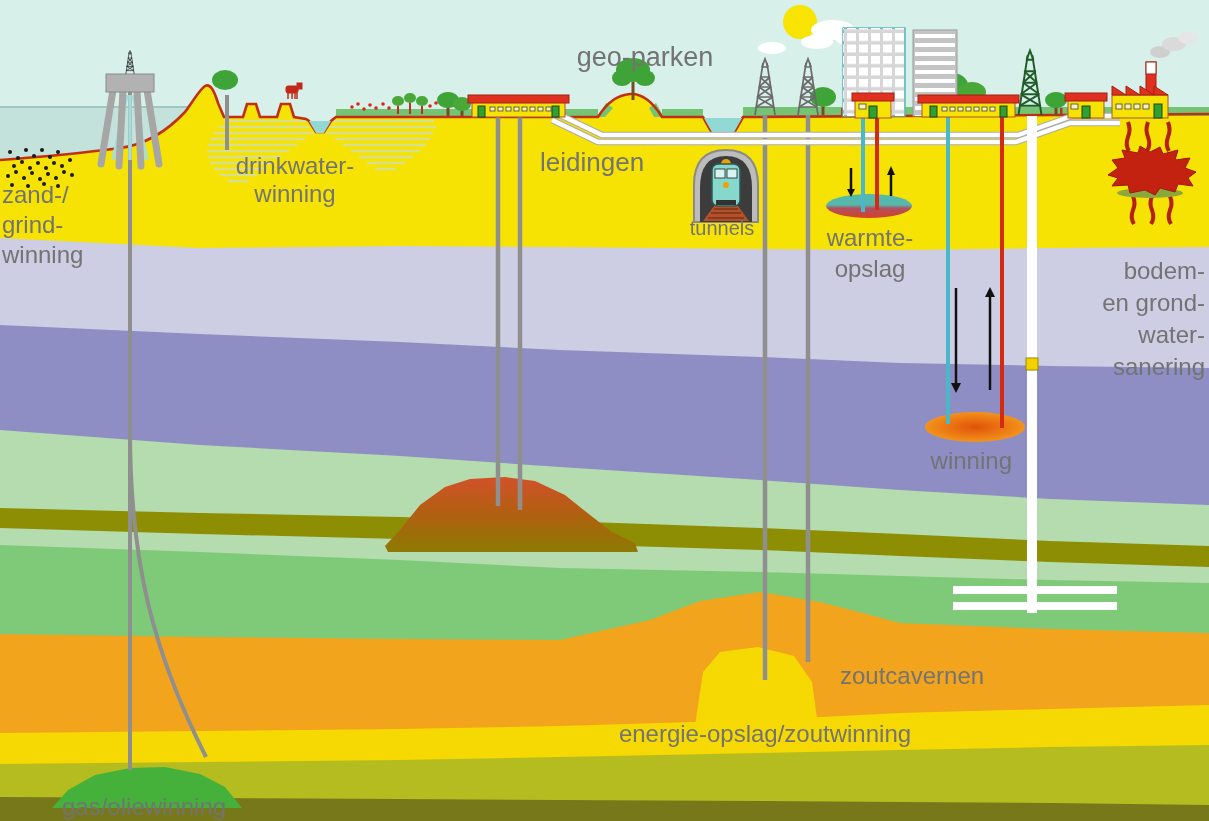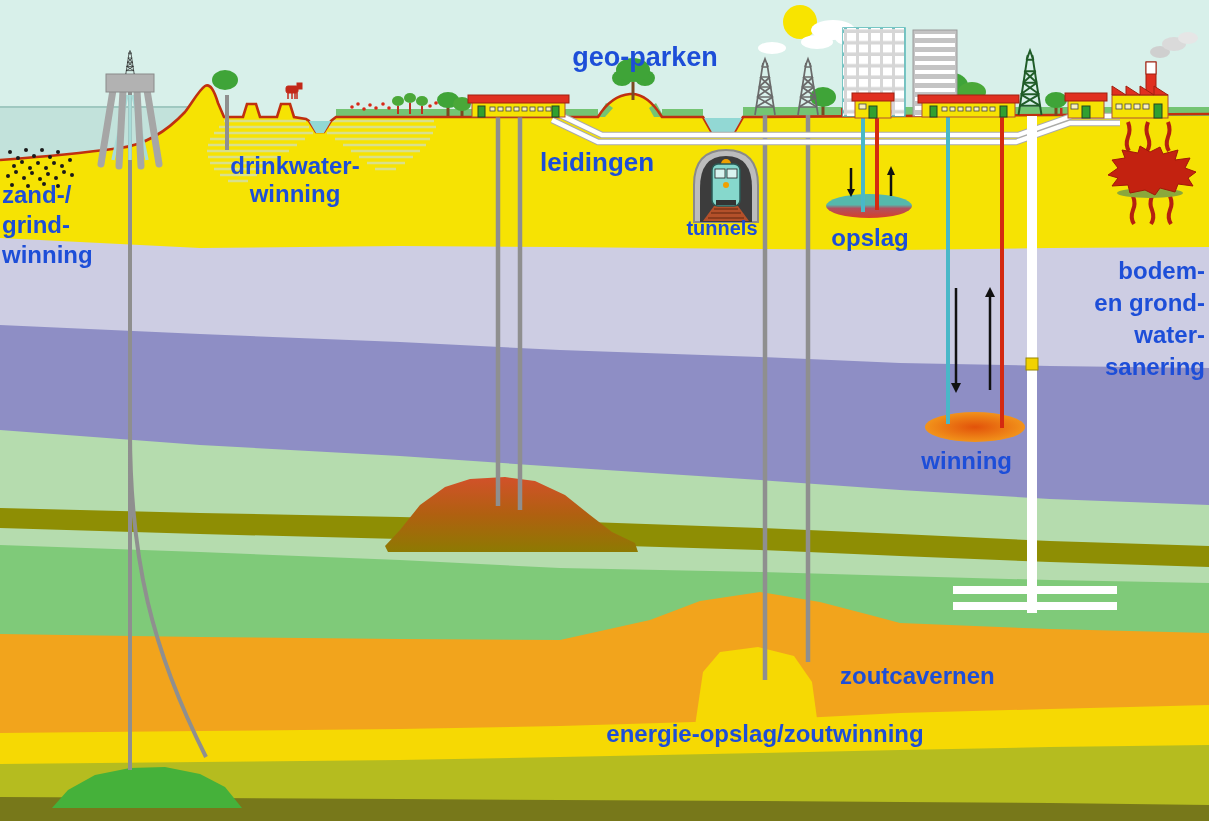--- a/index.html
+++ b/index.html
@@ -1,19 +1,19 @@
 <!DOCTYPE html>
 <html><head>
 <meta charset="utf-8">
 <style>
   html,body{margin:0;padding:0;background:#fff;}
   .scene{position:relative;width:1209px;height:821px;overflow:hidden;
          font-family:"Liberation Sans",sans-serif;background:#d8f0ea;}
   .scene svg{position:absolute;left:0;top:0;}
-  .lbl{position:absolute;font-weight:700;color:#1d4ed8;font-size:24px;line-height:30px;white-space:nowrap;}
+  .lbl{position:absolute;font-weight:400;color:#737373;font-size:24px;line-height:30px;white-space:nowrap;}
   .lbl sub{font-size:17px;}
   .center{text-align:center;}
   .right{text-align:right;}
 </style>
 </head>
 <body>
 
 <div class="scene">
 <svg width="1209" height="821" viewBox="0 0 1209 821">
   <defs>
@@ -349,30 +349,34 @@
 <div class="lbl center" style="left:555px;top:42px;width:180px;font-size:27px;">
   <div>geo-parken</div>
 </div>
 <div class="lbl" style="left:540px;top:147px;font-size:26px;">
   <div>leidingen</div>
 </div>
 <div class="lbl center" style="left:662px;top:213px;width:120px;font-size:20px;">
   <div>tunnels</div>
 </div>
 <div class="lbl center" style="left:795px;top:222px;width:150px;line-height:31px;">
+  <div>warmte-</div>
   <div>opslag</div>
 </div>
 <div class="lbl right" style="right:4px;top:226px;line-height:32px;margin-top:29px;">
   <div>bodem-</div>
   <div>en grond-</div>
   <div>water-</div>
   <div>sanering</div>
 </div>
 <div class="lbl right" style="right:197px;top:446px;">
   <div>winning</div>
 </div>
 <div class="lbl" style="left:840px;top:661px;">
   <div>zoutcavernen</div>
 </div>
 <div class="lbl center" style="left:600px;top:719px;width:330px;">
   <div>energie-opslag/zoutwinning</div>
 </div>
+<div class="lbl" style="left:62px;top:792px;">
+  <div>gas/oliewinning</div>
+</div>
 </div>
 
 </body></html>

